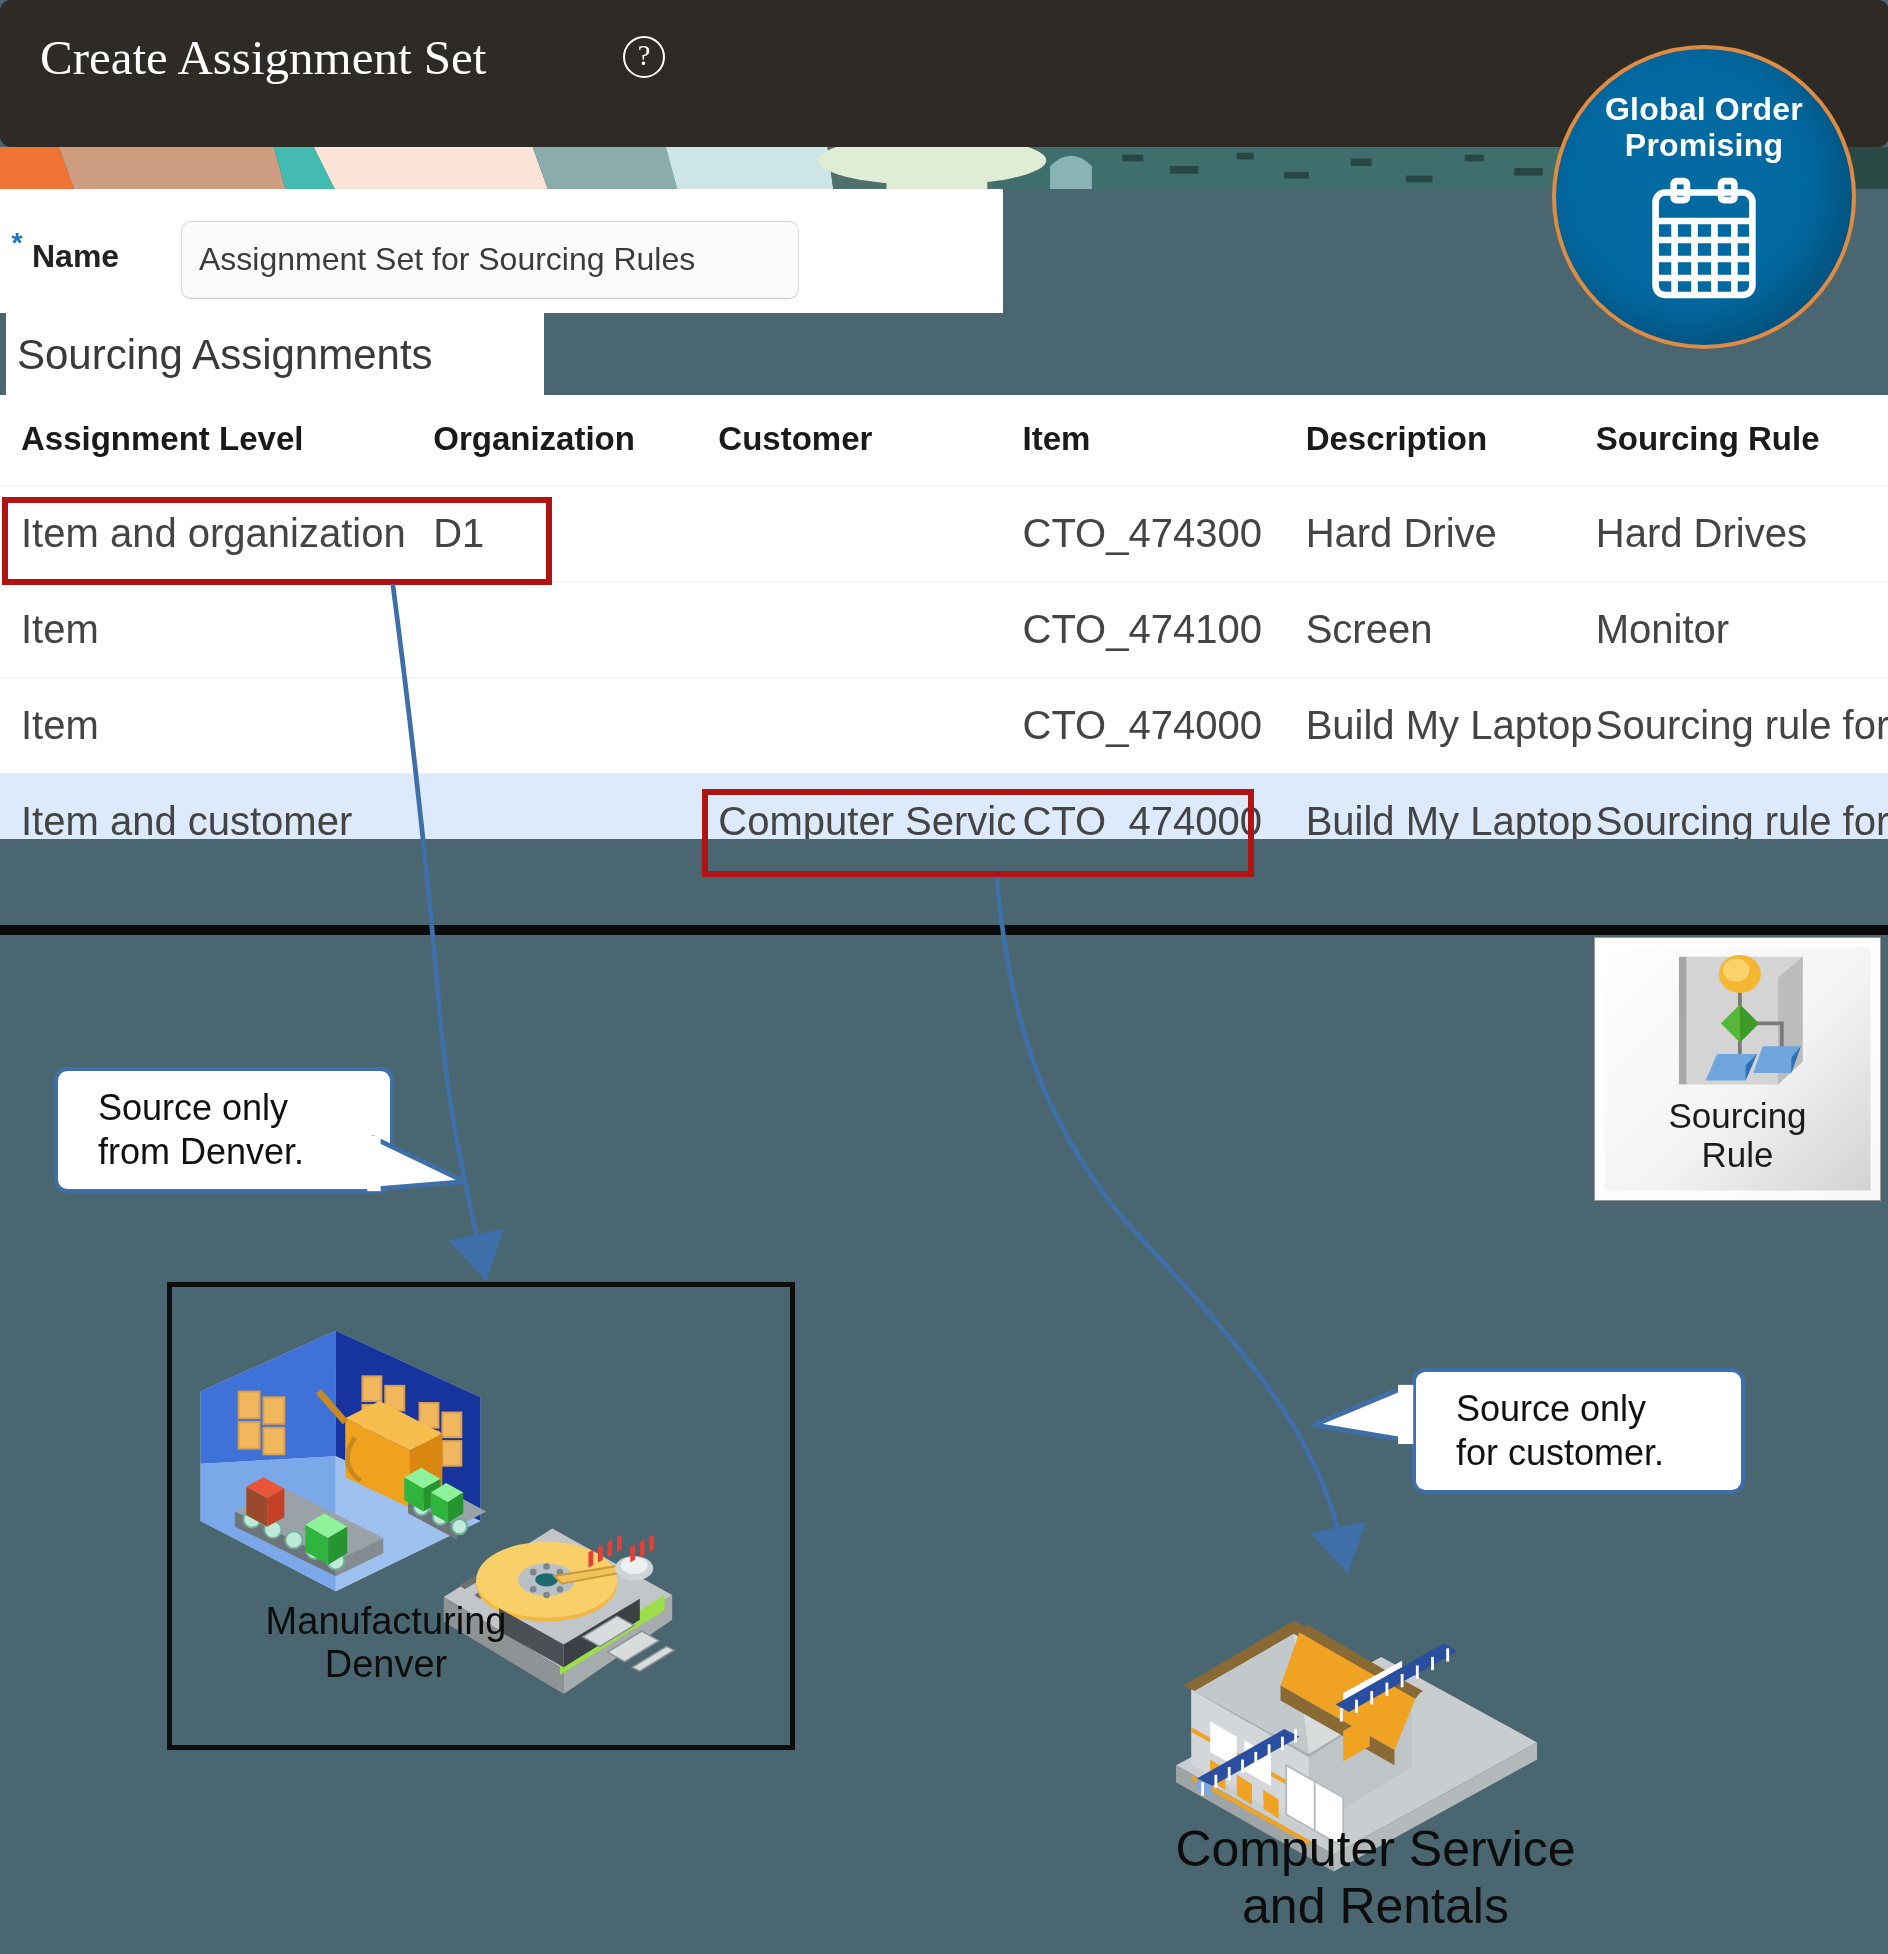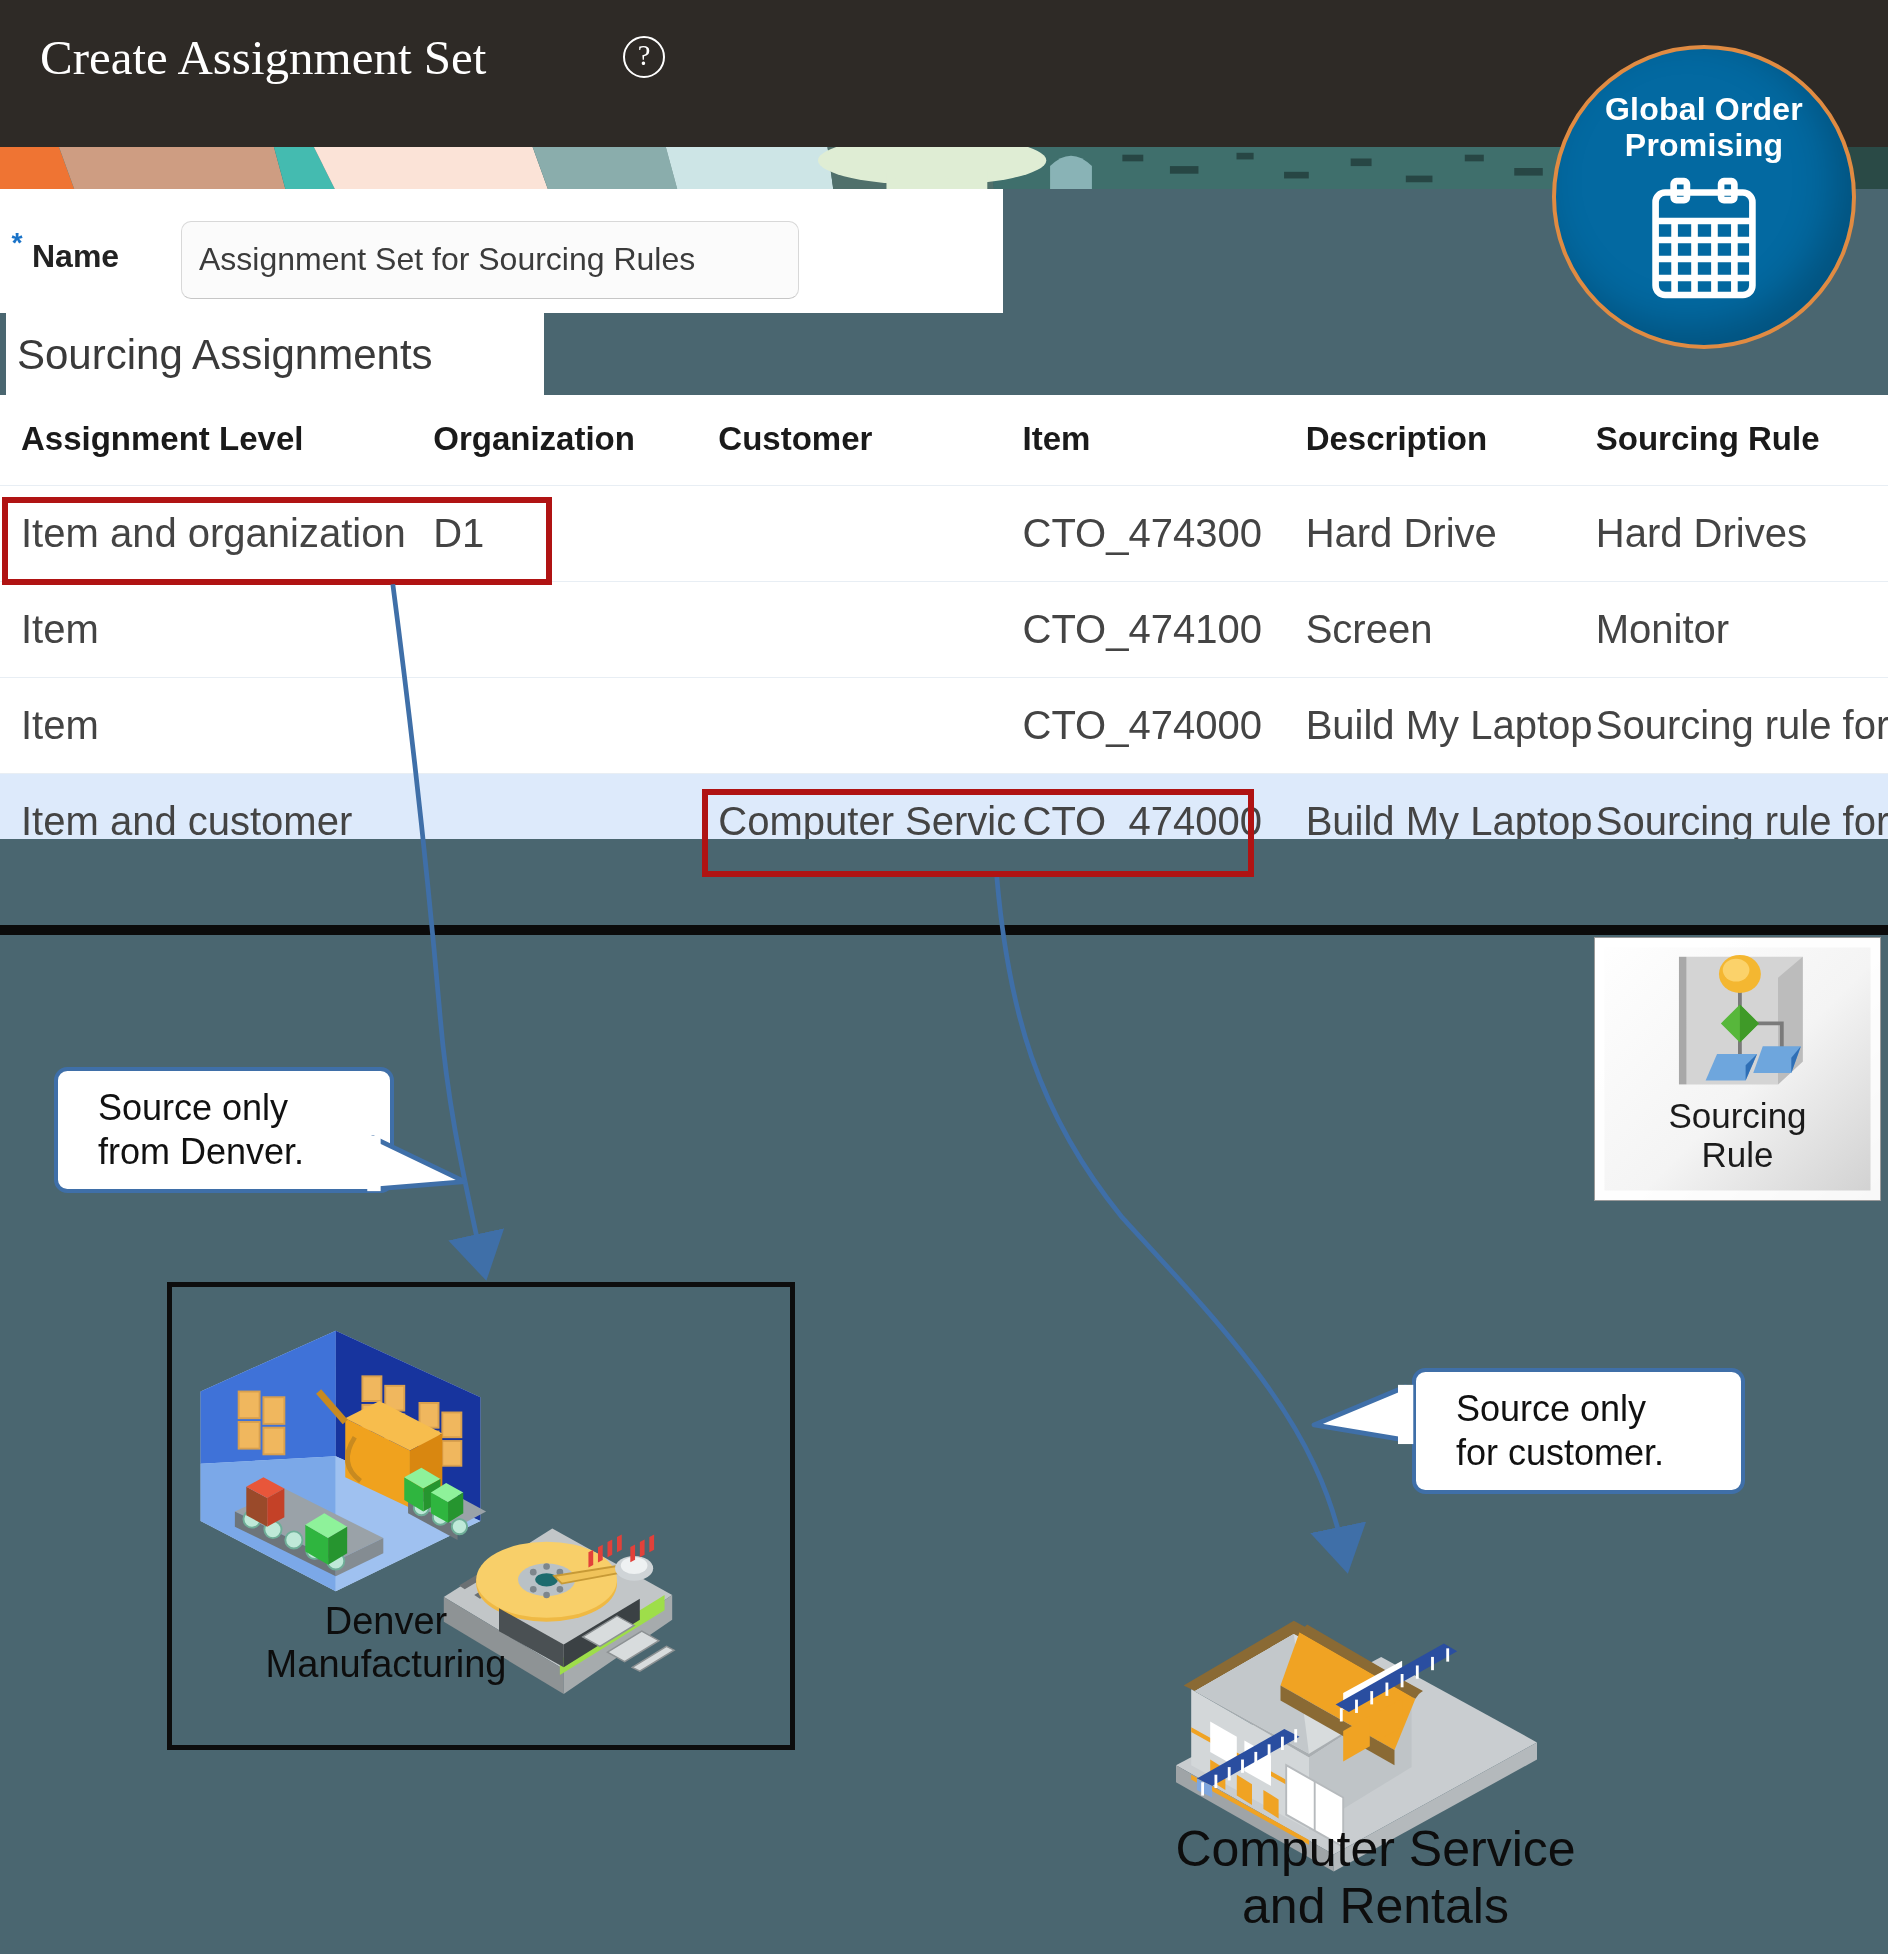--- a/index.html
+++ b/index.html
@@ -8,20 +8,21 @@
     font-family: "Liberation Sans", sans-serif;
     background: #4a6670;
     overflow: hidden;
   }
   #root { position: relative; width: 1889px; height: 1955px; background: #4a6670; }
 
   
   .app-header {
     position: absolute; left: 0; top: 0; width: 1889px; height: 147px;
     background: #2e2a26;
+    border-radius: 11px;
   }
   .app-title {
     position: absolute; left: 40px; top: 28.5px;
     font-family: "Liberation Serif", serif;
     font-size: 49px; color: #ffffff; white-space: nowrap;
   }
   .help-icon {
     position: absolute; left: 623px; top: 36px;
     width: 42px; height: 42px; border: 2.9px solid #ffffff; border-radius: 50%;
     color: #fff; font-size: 28.5px; line-height: 36px; text-align: center;
@@ -427,22 +428,22 @@
         <rect x="166" y="122" width="5" height="16" transform="skewY(-28)"></rect>
         <rect x="176" y="122" width="5" height="16" transform="skewY(-28)"></rect>
         <rect x="186" y="122" width="5" height="16" transform="skewY(-28)"></rect>
         <rect x="200" y="140" width="5" height="16" transform="skewY(-28)"></rect>
         <rect x="210" y="140" width="5" height="16" transform="skewY(-28)"></rect>
         <rect x="220" y="140" width="5" height="16" transform="skewY(-28)"></rect>
       </g>
     </svg>
   </div>
   <div class="denver-label">
+    <div>Manufacturing</div>
     <div>Denver</div>
-    <div>Manufacturing</div>
   </div>
 
   <svg style="position:absolute; left:1157px; top:1579px;" width="399" height="285" viewBox="0 0 420 300">
     <path d="M20 196 L186 290 L400 172 L236 82 Z" fill="#c9cdd0"></path>
     <path d="M20 196 L20 214 L186 308 L186 290 Z" fill="#9fa4a7"></path>
     <path d="M186 290 L400 172 L400 190 L186 308 Z" fill="#b4b9bc"></path>
     <path d="M36 116 L144 50 L268 118 L160 188 Z" fill="#a9aeb1"></path>
     <path d="M36 116 L36 196 L160 264 L160 188 Z" fill="#d3d7d9"></path>
     <path d="M160 188 L268 118 L268 198 L160 264 Z" fill="#bfc4c7"></path>
     <path d="M28 112 L144 44 L280 118 L268 126 L144 58 L40 118 Z" fill="#8a6a34"></path>

